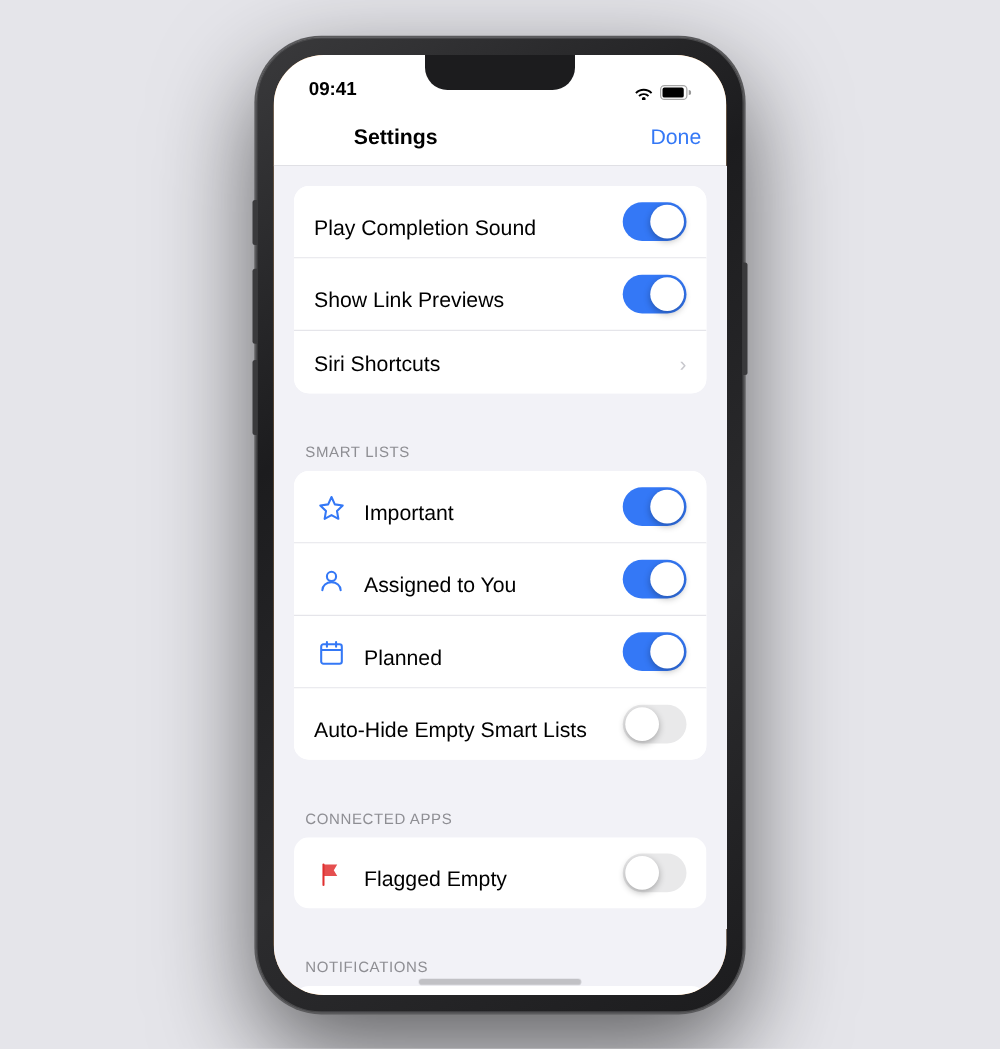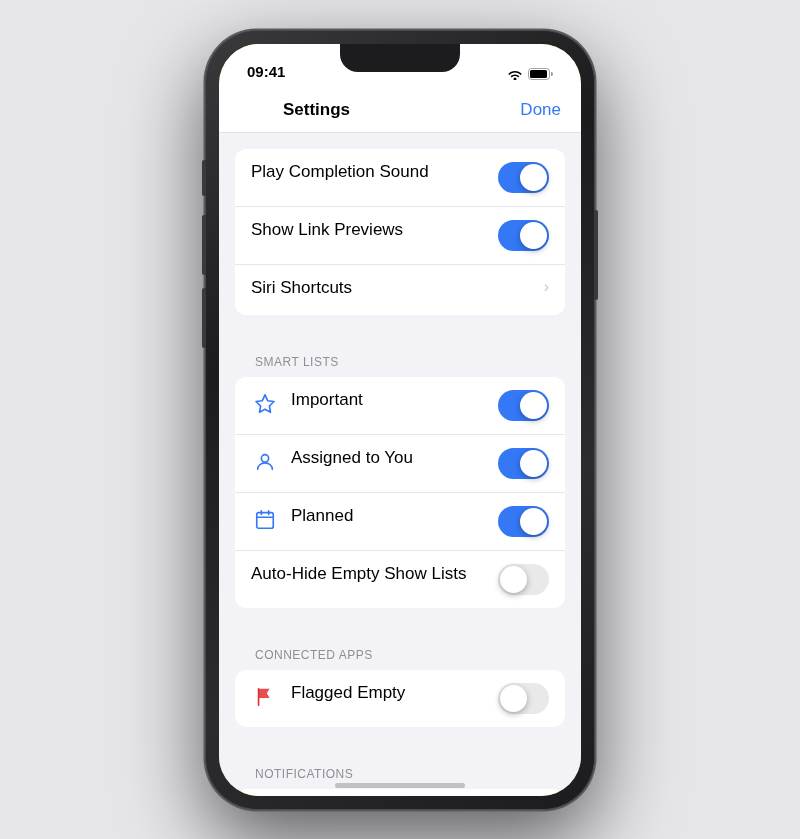--- a/index.html
+++ b/index.html
@@ -150,38 +150,38 @@
       flex: 1;
       overflow-y: auto;
     }
 
     
     .section {
       margin-bottom: 0;
     }
 
     .section-header {
-      padding: 20px 36px 8px;
+      padding: 20px 25px 8px;
       font-size: 12px;
       font-weight: 500;
       color: #8e8e93;
       text-transform: uppercase;
       letter-spacing: 0.5px;
     }
 
     .section-group {
       background: #fff;
       border-radius: 12px;
       margin: 0 16px 20px;
       overflow: hidden;
     }
 
     .list-item {
       display: flex;
-      align-items: flex-start;
+      align-items: flex-end;
       padding: 13px 16px;
       border-bottom: 1px solid #e5e5ea;
       background: #fff;
       min-height: 50px;
     }
 
     .list-item:last-child {
       border-bottom: none;
     }
 
@@ -386,21 +386,21 @@
                   <path d="M8 2v4M16 2v4" stroke="#3478f6" stroke-width="1.8" stroke-linecap="round"></path>
                 </svg>
               </div>
               <span class="item-label">Planned</span>
               <div class="toggle toggle-blue on">
                 <div class="toggle-knob"></div>
               </div>
             </div>
 
             <div class="list-item">
-              <span class="item-label">Auto-Hide Empty Show Lists</span>
+              <span class="item-label">Auto-Hide Empty Smart Lists</span>
               <div class="toggle off">
                 <div class="toggle-knob"></div>
               </div>
             </div>
 
           </div>
         </div>
 
         <div class="section">
           <div class="section-header">CONNECTED APPS</div>

